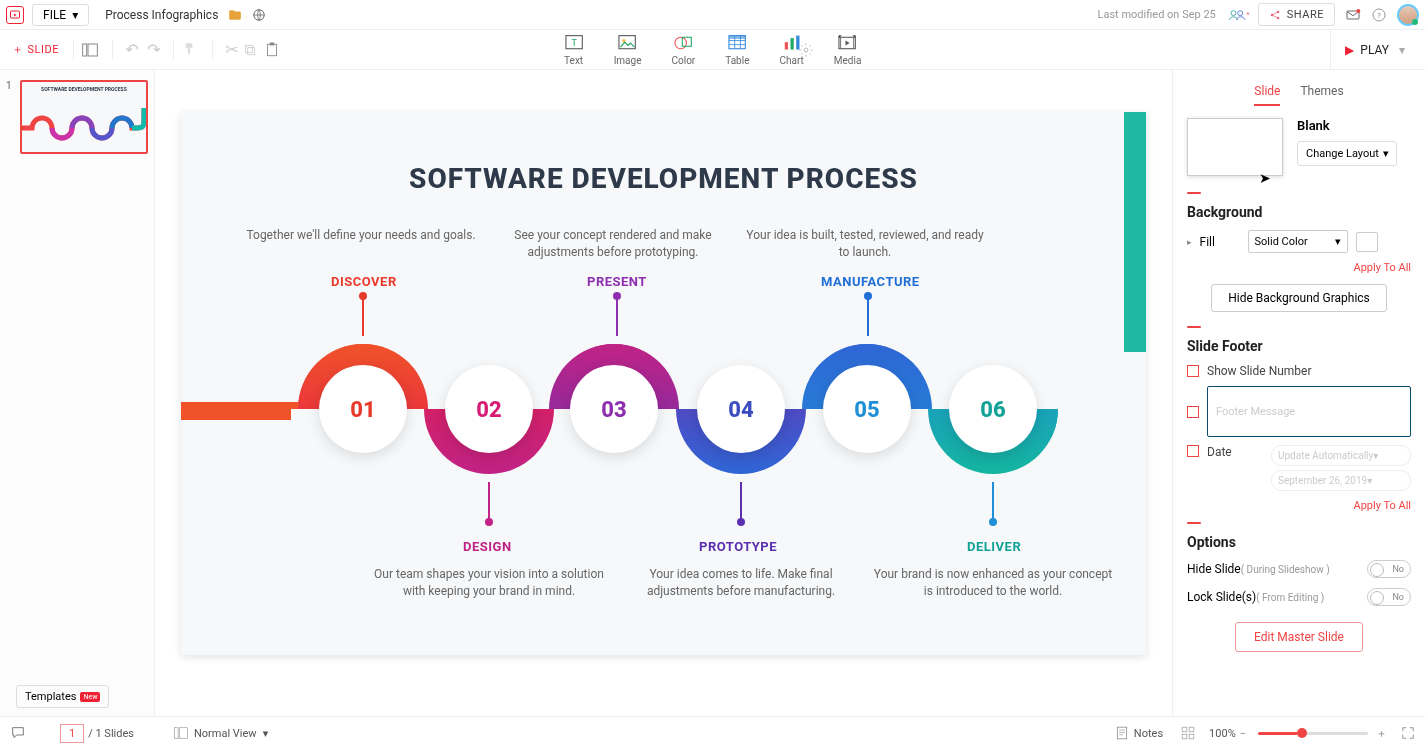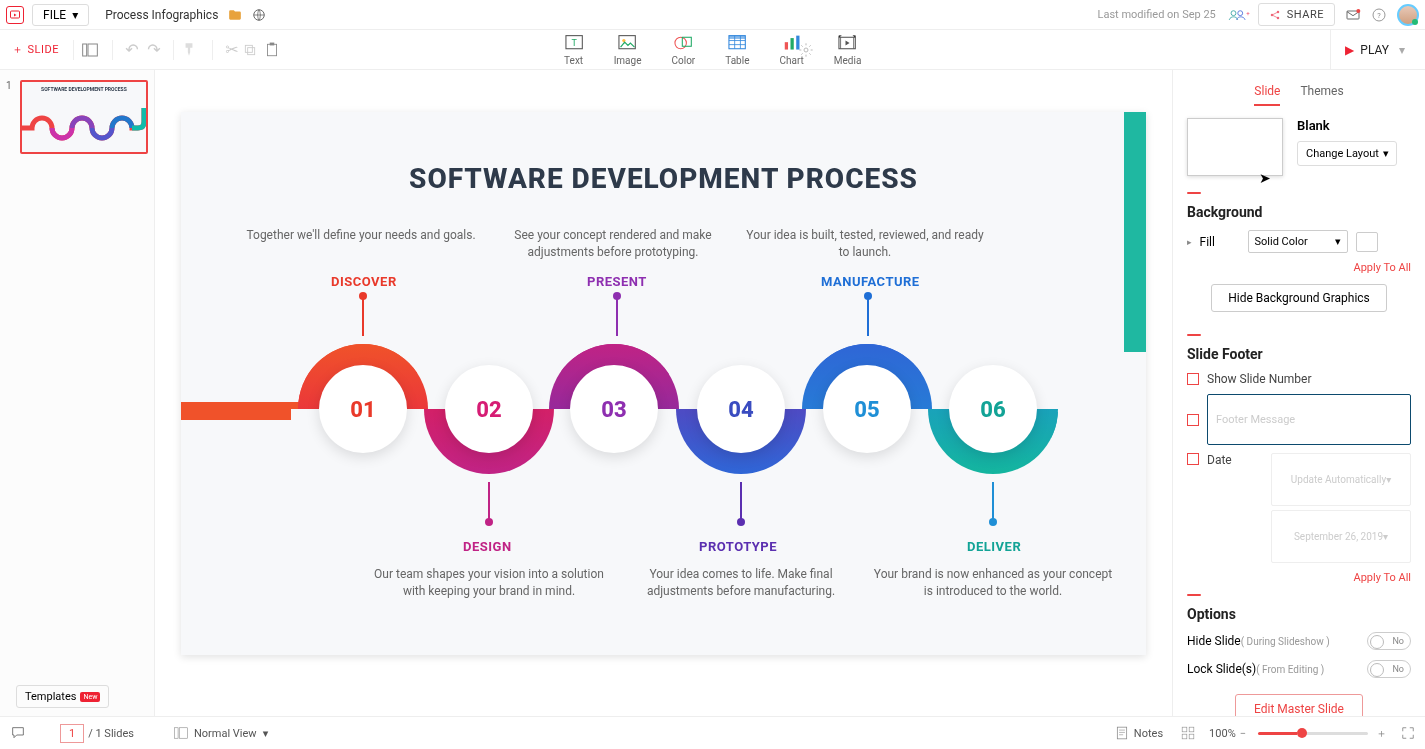--- a/index.html
+++ b/index.html
@@ -59,26 +59,26 @@
   .layout-row{display:flex; gap:14px; align-items:flex-start; margin-bottom:16px;}
   .layout-thumb{width:96px;height:58px;background:#fff;border:1px solid #ccc; box-shadow:0 1px 4px rgba(0,0,0,.15);}
   .change-layout{border:1px solid #ddd; padding:5px 8px; border-radius:3px; font-size:11px; margin-top:8px; display:inline-flex; gap:4px; align-items:center;}
   .divshort{width:14px;height:2px;background:#e44; border-radius:2px; margin:2px 0 10px 0;}
   .sec-h{font-size:14px; font-weight:700; color:#222; margin-bottom:10px;}
   .fill-row{display:flex; align-items:center; gap:8px; margin-bottom:8px;}
   .tri-sm{font-size:9px;color:#888;}
   .fill-sel{border:1px solid #ccc; padding:4px 6px; width:100px; font-size:11px; display:flex; justify-content:space-between; align-items:center; border-radius:2px;}
   .swatch{width:22px;height:20px;border:1px solid #ccc;background:#fff;border-radius:2px;}
   .apply-all{color:#e44; font-size:11px; text-align:right; margin-bottom:10px;}
-  .hidebg-btn{display:block; margin:0 auto 22px auto; border:1px solid #ccc; padding:6px 16px; border-radius:3px; font-size:12px; background:#fff;}
+  .hidebg-btn{display:block; margin:0 auto 14px auto; border:1px solid #ccc; padding:6px 16px; border-radius:3px; font-size:12px; background:#fff;}
   .chk-row{display:flex; align-items:center; gap:8px; margin:8px 0; color:#444;}
   .chk{width:12px;height:12px;border:1.5px solid #e44;}
   .footer-msg{border:1px solid #0c4a6e; color:#ccc; padding:18px 8px; font-size:11px; flex:1; border-radius:2px;}
   .dim{color:#ccc;}
-  .date-sel{border:1px solid #eee; padding:20px 6px; font-size:10px; color:#ccc; display:flex; justify-content:center; width:140px; border-radius:2px; margin-left:auto;}
+  .date-sel{border:1px solid #eee; padding:4px 6px; font-size:10px; color:#ccc; display:flex; justify-content:flex-start; width:140px; border-radius:10px; margin-left:auto;}
   .opt-row{display:flex; align-items:center; font-size:12px; margin:10px 0;}
   .opt-row .hint{color:#999; font-size:10px;}
   .toggle{margin-left:auto; width:44px; height:18px; border:1px solid #ccc; border-radius:10px; position:relative; background:#fff; font-size:9px; color:#888; display:flex; align-items:center; justify-content:flex-end; padding-right:6px;}
   .toggle::before{content:""; position:absolute; left:2px; top:2px; width:12px; height:12px; background:#fff; border:1px solid #bbb; border-radius:50%;}
   .edit-master{display:block; margin:16px auto 0 auto; border:1px solid #e99; color:#e44; padding:7px 18px; font-size:12px; border-radius:3px; background:#fff;}
   .statusbar{height:33px; border-top:1px solid #eee; display:flex; align-items:center; padding:0 10px; font-size:11px; color:#555;}
   .pagebox{border:1px solid #e99; padding:2px 8px; color:#e44; margin:0 4px;}
   .normview{margin-left:40px; display:flex; align-items:center; gap:6px;}
   .status-spacer{flex:1;}
   .notes{display:flex; align-items:center; gap:6px; margin-right:18px;}

